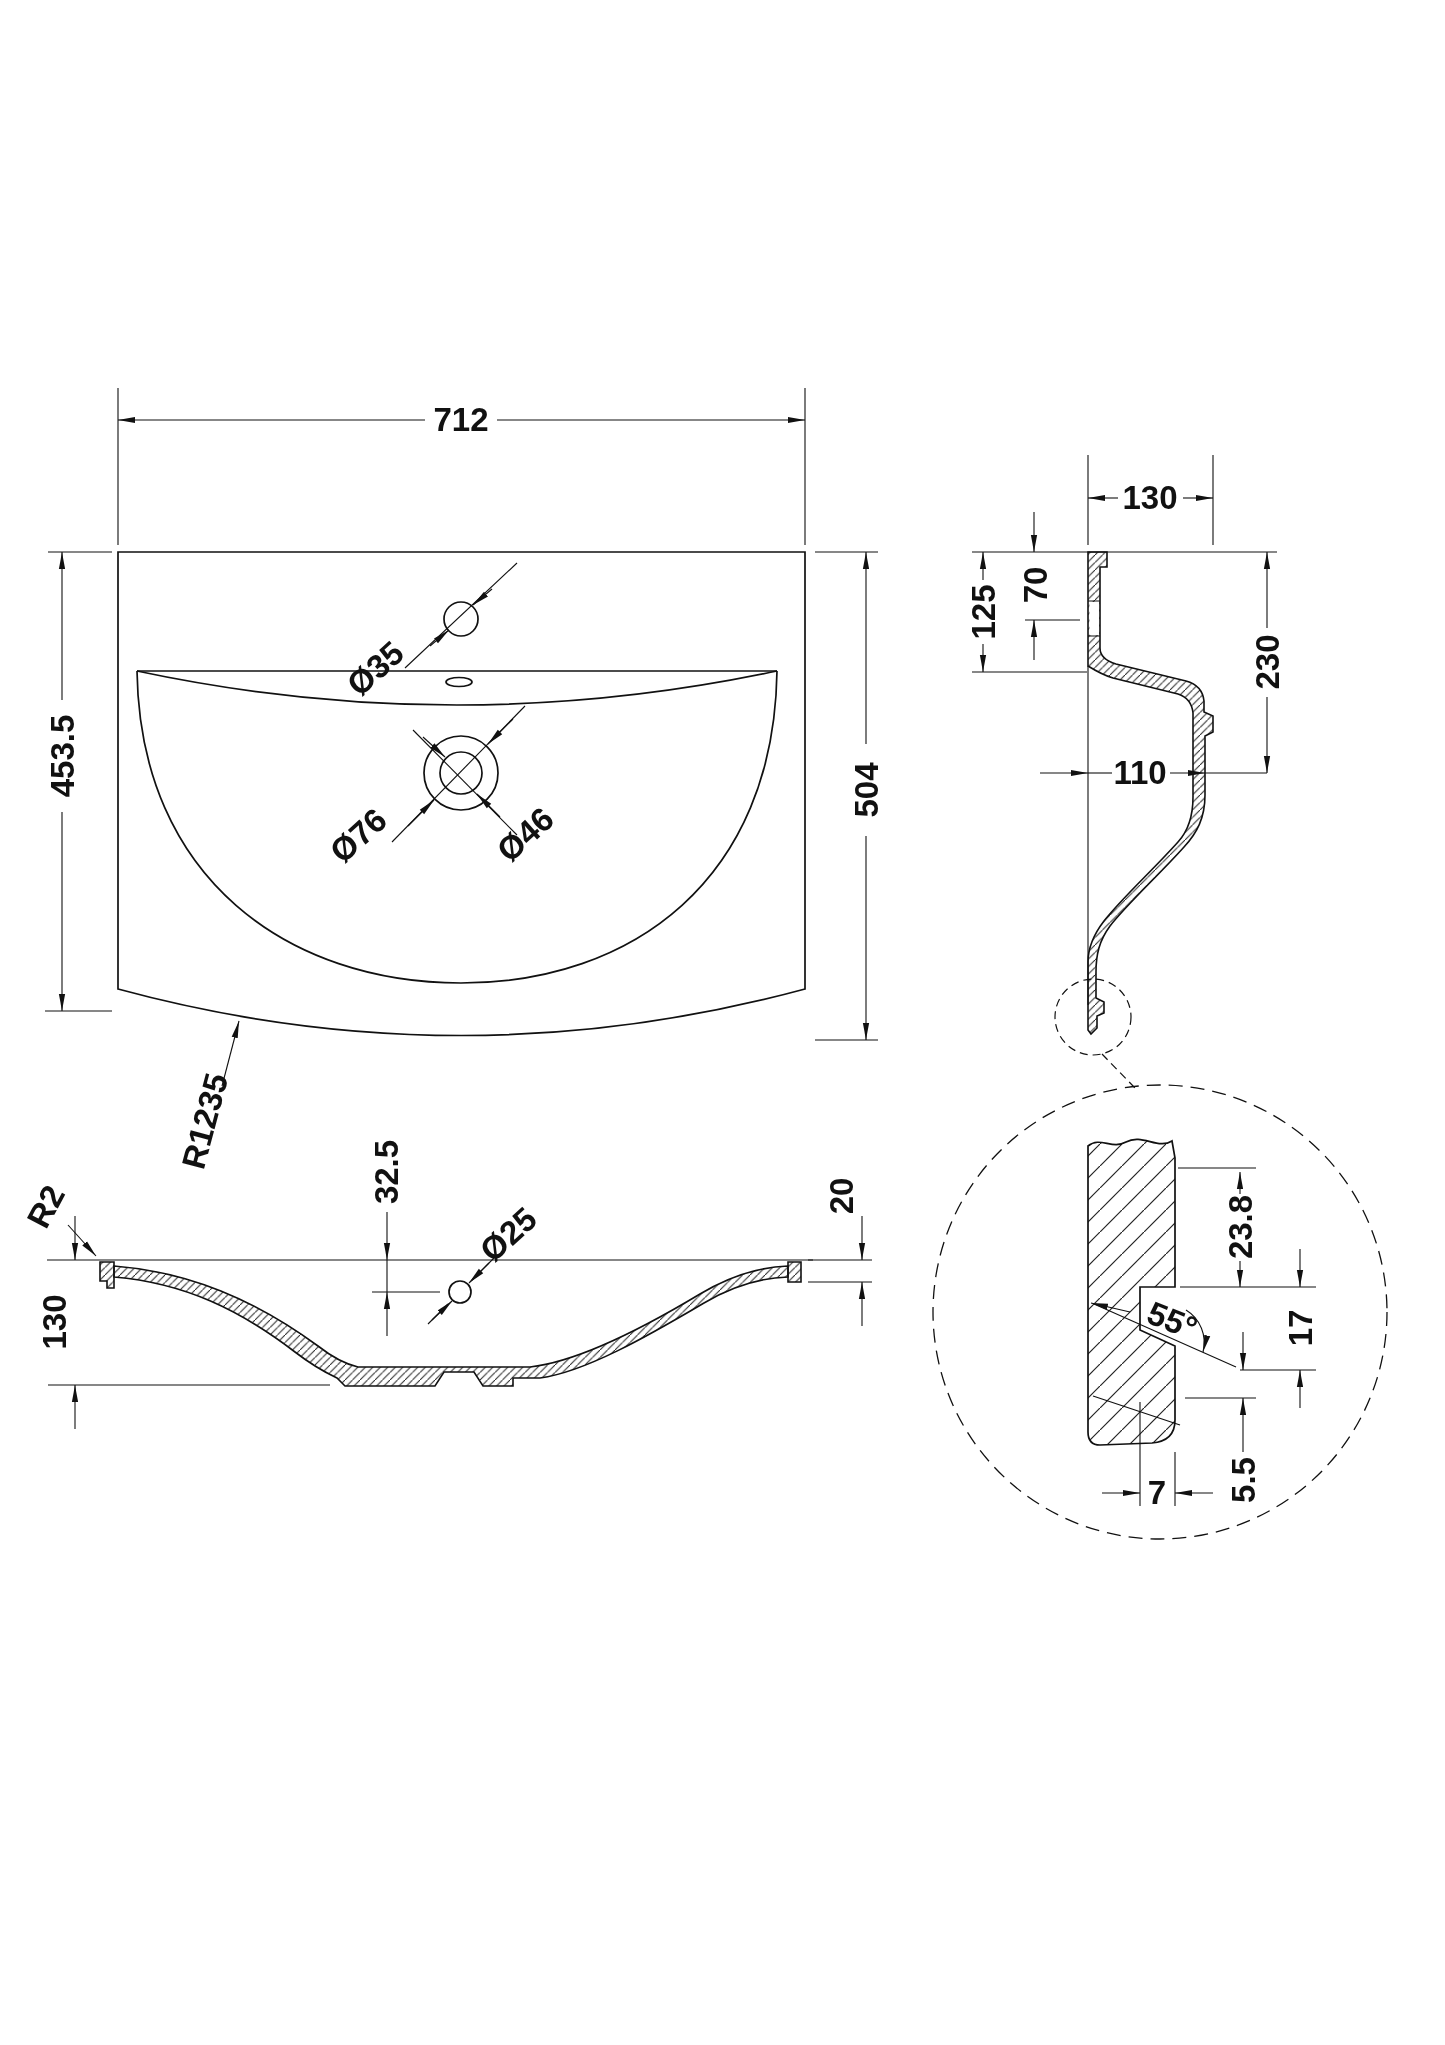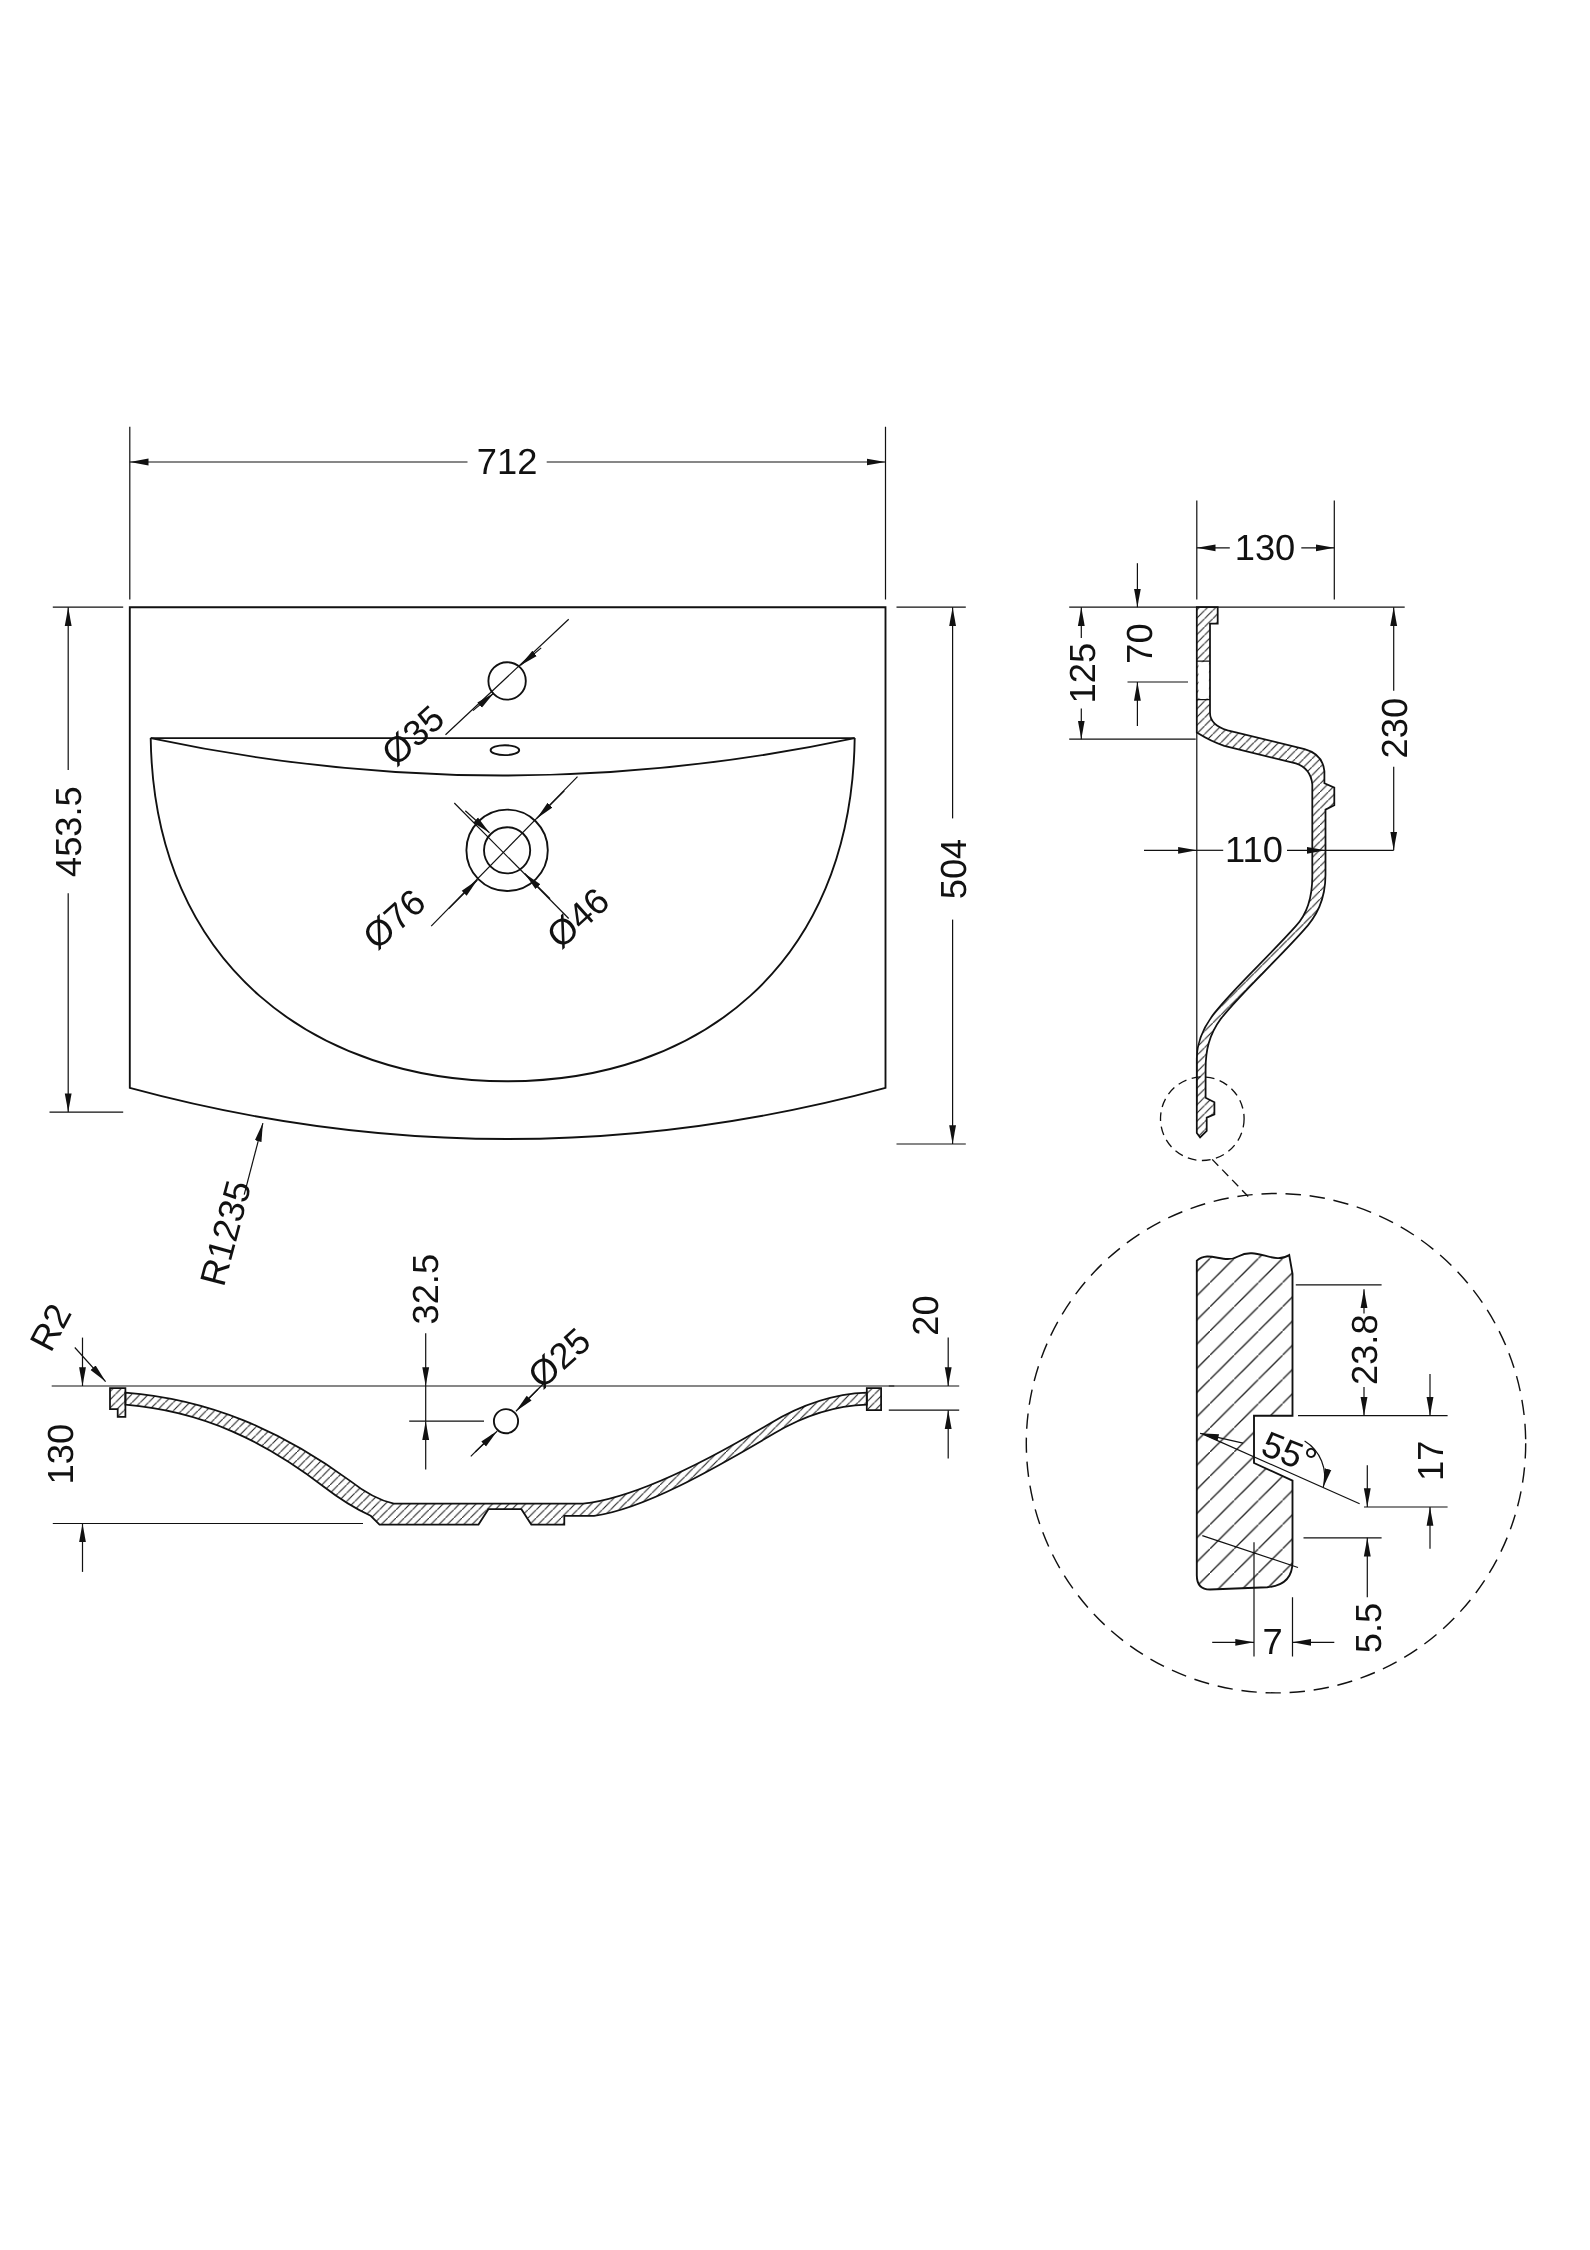--- a/index.html
+++ b/index.html
@@ -1,16 +1,16 @@
 <!DOCTYPE html>
 <html><head>
 <meta charset="utf-8">
 <style>
   html,body{margin:0;padding:0;background:#ffffff;}
-  .page{position:relative;width:1445px;height:2045px;background:#ffffff;overflow:hidden;}
+  .page{position:relative;width:1445px;height:2045px;background:#ffffff;overflow:hidden;font-weight:bold;}
   svg{position:absolute;left:0;top:0;}
   text{font-family:"Liberation Sans","DejaVu Sans",sans-serif;font-size:33px;fill:#111;}
   .outline{fill:none;stroke:#111;stroke-width:1.7;}
   .thin{fill:none;stroke:#111;stroke-width:1.1;}
   .dash{fill:none;stroke:#111;stroke-width:1.3;stroke-dasharray:14 8;}
   .dashs{fill:none;stroke:#111;stroke-width:1.2;stroke-dasharray:8 5;}
   .hatch1{fill:url(#h1);stroke:#111;stroke-width:1.6;}
   .hatch2{fill:url(#h2);stroke:#111;stroke-width:1.7;}
 </style>
 </head>

